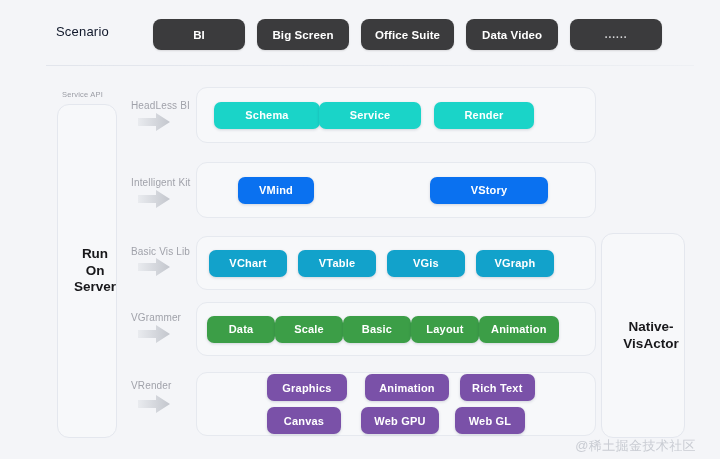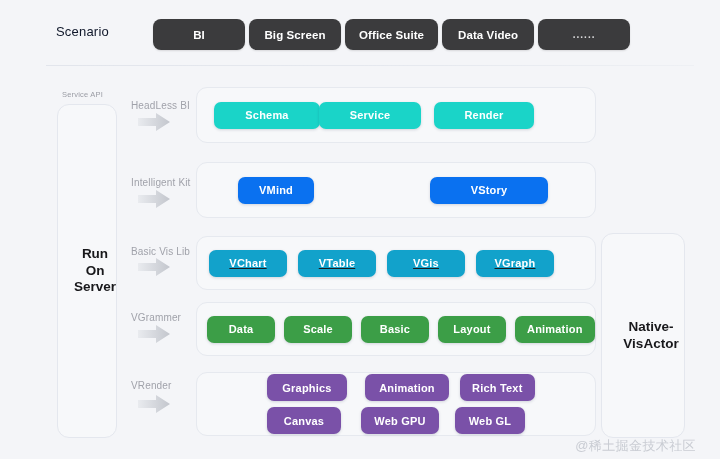--- a/index.html
+++ b/index.html
@@ -35,21 +35,21 @@
     font-weight: 400;
     color: #0f172a;
     letter-spacing: .2px;
   }
 
   .scenario-chips {
     position: absolute;
     left: 153px;
     top: 19px;
     display: flex;
-    gap: 4px;
+    gap: 12px;
   }
 
   .scenario-chip {
     height: 31px;
     border-radius: 8px;
     background: #3b3b3d;
     color: #ffffff;
     font-size: 11.5px;
     font-weight: 700;
     letter-spacing: .1px;
@@ -173,27 +173,27 @@
   #panel-headless .chip.c-render  { min-width: 100px; margin-left: 13px; }
 
   
   #panel-intelligent { top: 162px; height: 56px; }
   #panel-intelligent .chips { display: flex; align-items: center; margin-left: 41px; }
   #panel-intelligent .chip { background: #0a71f0; }
   #panel-intelligent .chip.c-vmind  { min-width: 76px; }
   #panel-intelligent .chip.c-vstory { min-width: 118px; margin-left: 116px; }
 
   
-  #panel-basicvis { top: 236px; height: 54px; text-decoration: underline; }
+  #panel-basicvis { top: 236px; height: 54px; }
   #panel-basicvis .chips { display: flex; align-items: center; gap: 11px; margin-left: 12px; }
   #panel-basicvis .chip { background: #12a2cb; min-width: 78px; }
 
   
   #panel-vgrammer { top: 302px; height: 54px; }
-  #panel-vgrammer .chips { display: flex; align-items: center; gap: 9px; margin-left: 10px; justify-content: space-between; }
+  #panel-vgrammer .chips { display: flex; align-items: center; margin-left: 10px; justify-content: space-between; }
   #panel-vgrammer .chip { background: #3c9e47; min-width: 68px; }
 
   
   #panel-vrender { top: 372px; height: 64px; }
   #panel-vrender .chips {
     display: flex;
     flex-direction: column;
     gap: 6px;
     margin-left: 70px;
     width: 100%;

